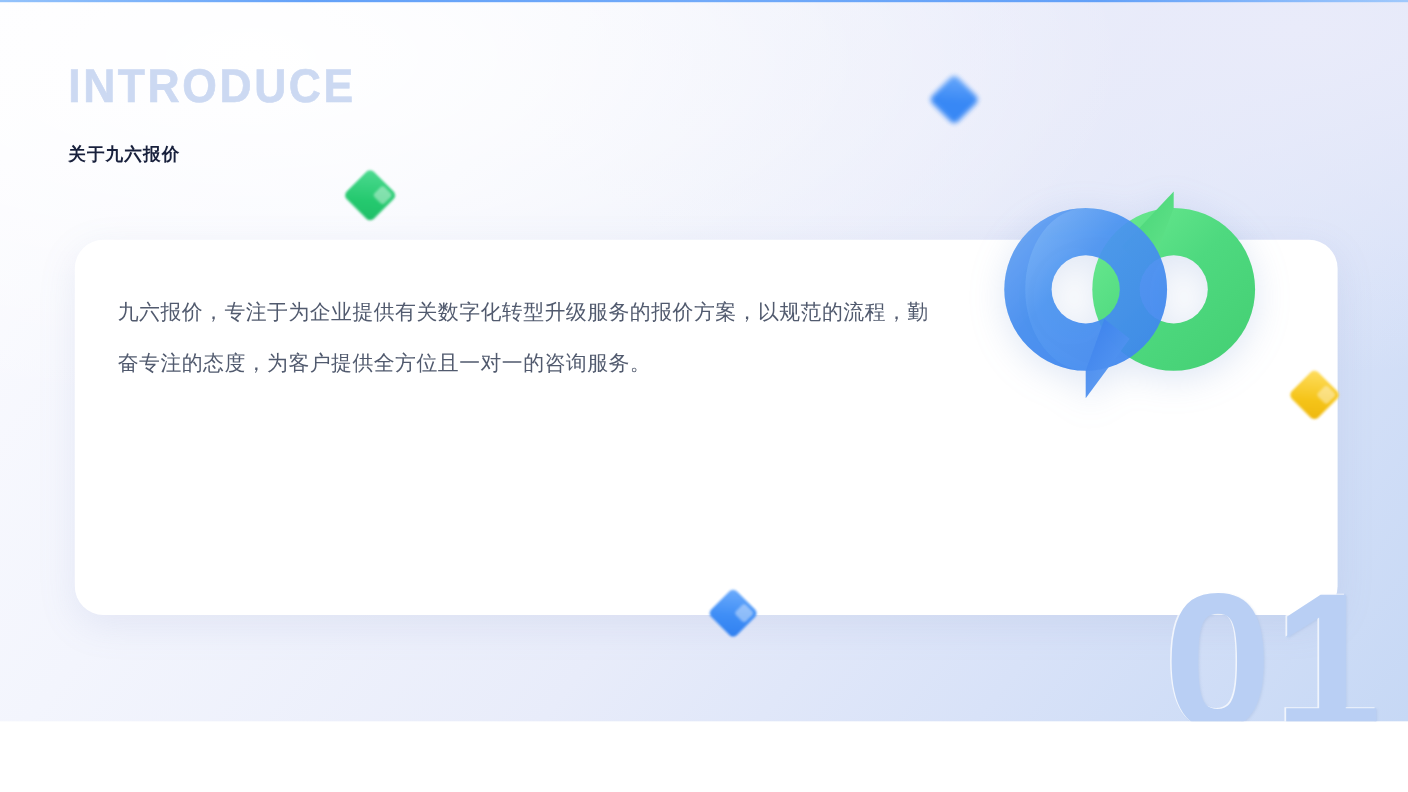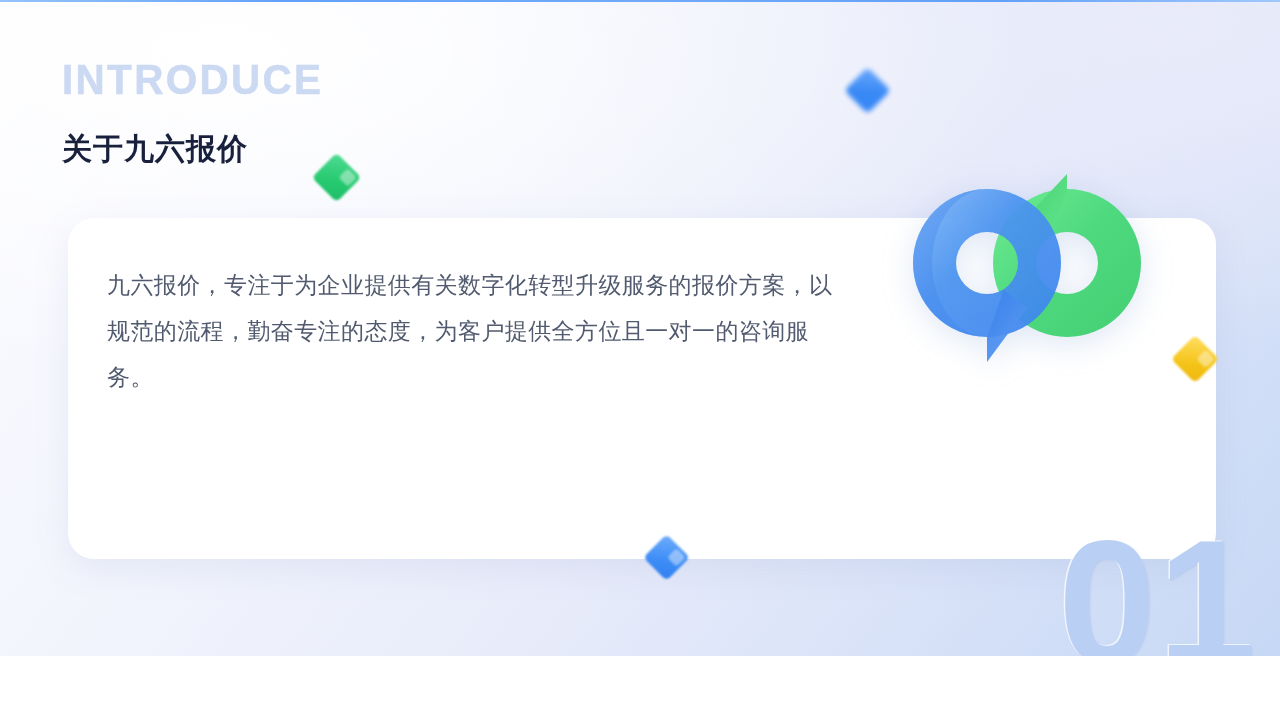--- a/index.html
+++ b/index.html
@@ -46,21 +46,21 @@
     font-family: "Liberation Sans Narrow", "Liberation Sans", "DejaVu Sans", sans-serif;
     transform: scaleX(0.94);
     transform-origin: left center;
     white-space: nowrap;
     -webkit-text-stroke: 0.6px #ccd9f2;
   }
   #page-title {
     position: absolute;
     left: 62px;
     top: 131px;
-    font-size: 30px;
+    font-size: 16px;
     line-height: 1.2;
     font-weight: 700;
     letter-spacing: 1px;
     color: #18203c;
     white-space: nowrap;
   }
 
   
   #content-card {
     position: absolute;
@@ -74,21 +74,21 @@
   }
 
   #body-copy {
     position: absolute;
     left: 107px;
     top: 262px;
     width: 1060px;
   }
   .para {
     color: #515a6e;
-    font-size: 23px;
+    font-size: 19px;
     line-height: 46px;
     letter-spacing: .4px;
     margin: 0;
     text-align: left;
   }
   .para.p1 { width: 745px; }
   .para.p2 { margin-top: 40px; width: 1060px; }
 
   
   #logo-mark {

